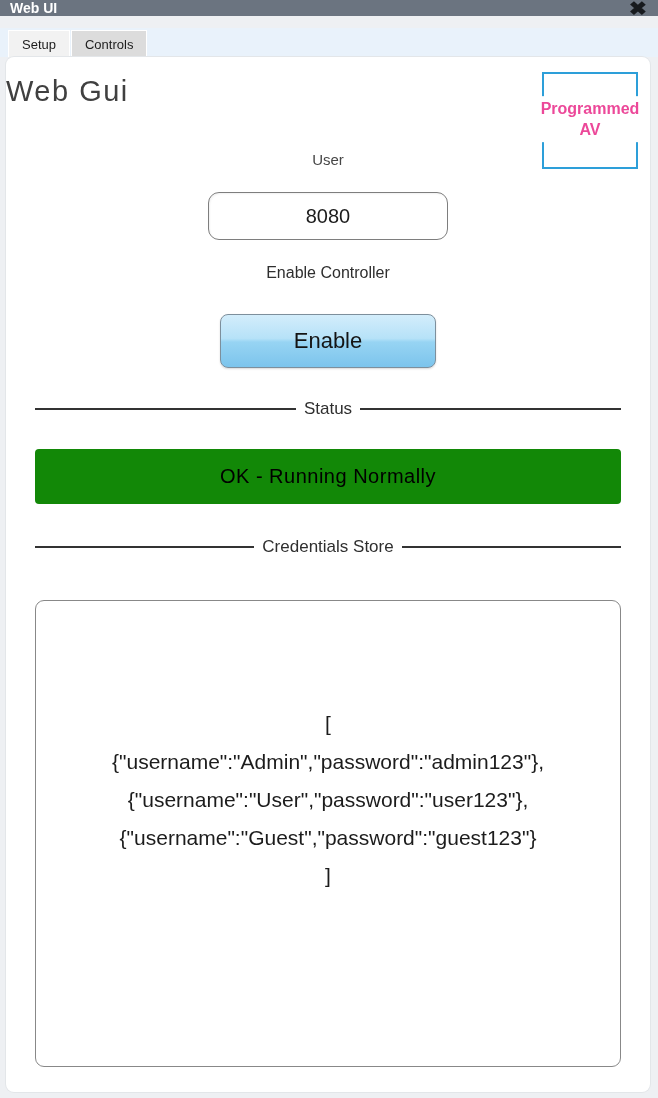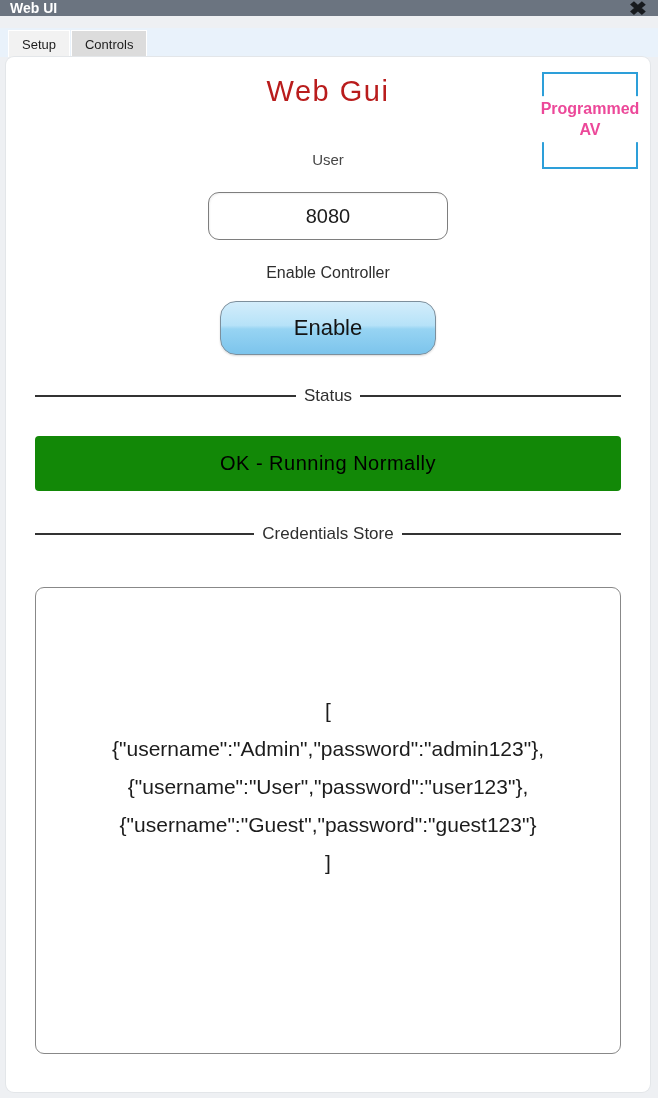--- a/index.html
+++ b/index.html
@@ -41,22 +41,22 @@
 
   
   .panel {
     position:absolute; top:57px; left:6px; right:8px; bottom:6px;
     background:#ffffff;
     border-radius:8px;
     box-shadow:0 0 0 1px #e3e6e9;
   }
 
   .heading {
-    margin-top:18px; text-align:center;
-    font-size:29px; letter-spacing:1.5px; color:#b91c1c;
+    margin-top:18px; 
+    font-size:29px; letter-spacing:1.5px; color:#404040;
   }
 
   .logo {
     position:absolute; top:15px; right:12px;
     width:96px; height:97px;
     border:2px solid #2d9fd9;
   }
   .logo .band {
     position:absolute; left:-5px; right:-5px; top:50%;
     transform:translateY(-54%);
@@ -81,23 +81,23 @@
     box-shadow:inset 1px 1px 2px rgba(0,0,0,0.06);
     outline:none;
   }
 
   .enable-label {
     margin-top:24px; text-align:center;
     font-size:16px; color:#2e2e2e;
   }
   .enable-btn {
     display:block;
-    margin:19px auto 0 auto;
+    margin:32px auto 0 auto;
     width:216px; height:54px;
-    border:1px solid #7d8f9c; border-radius:16px;
+    border:1px solid #7d8f9c; border-radius:8px;
     background:linear-gradient(to bottom,#d3edfb 0%,#b6e2f8 45%,#97d4f3 52%,#7cc4ec 100%);
     font-family:"Liberation Sans", sans-serif;
     font-size:22px; color:#141414;
     cursor:pointer;
     box-shadow:0 1px 2px rgba(0,0,0,0.15);
   }
 
   .divider {
     margin:29px 29px 0 29px;
     display:flex; align-items:center;

